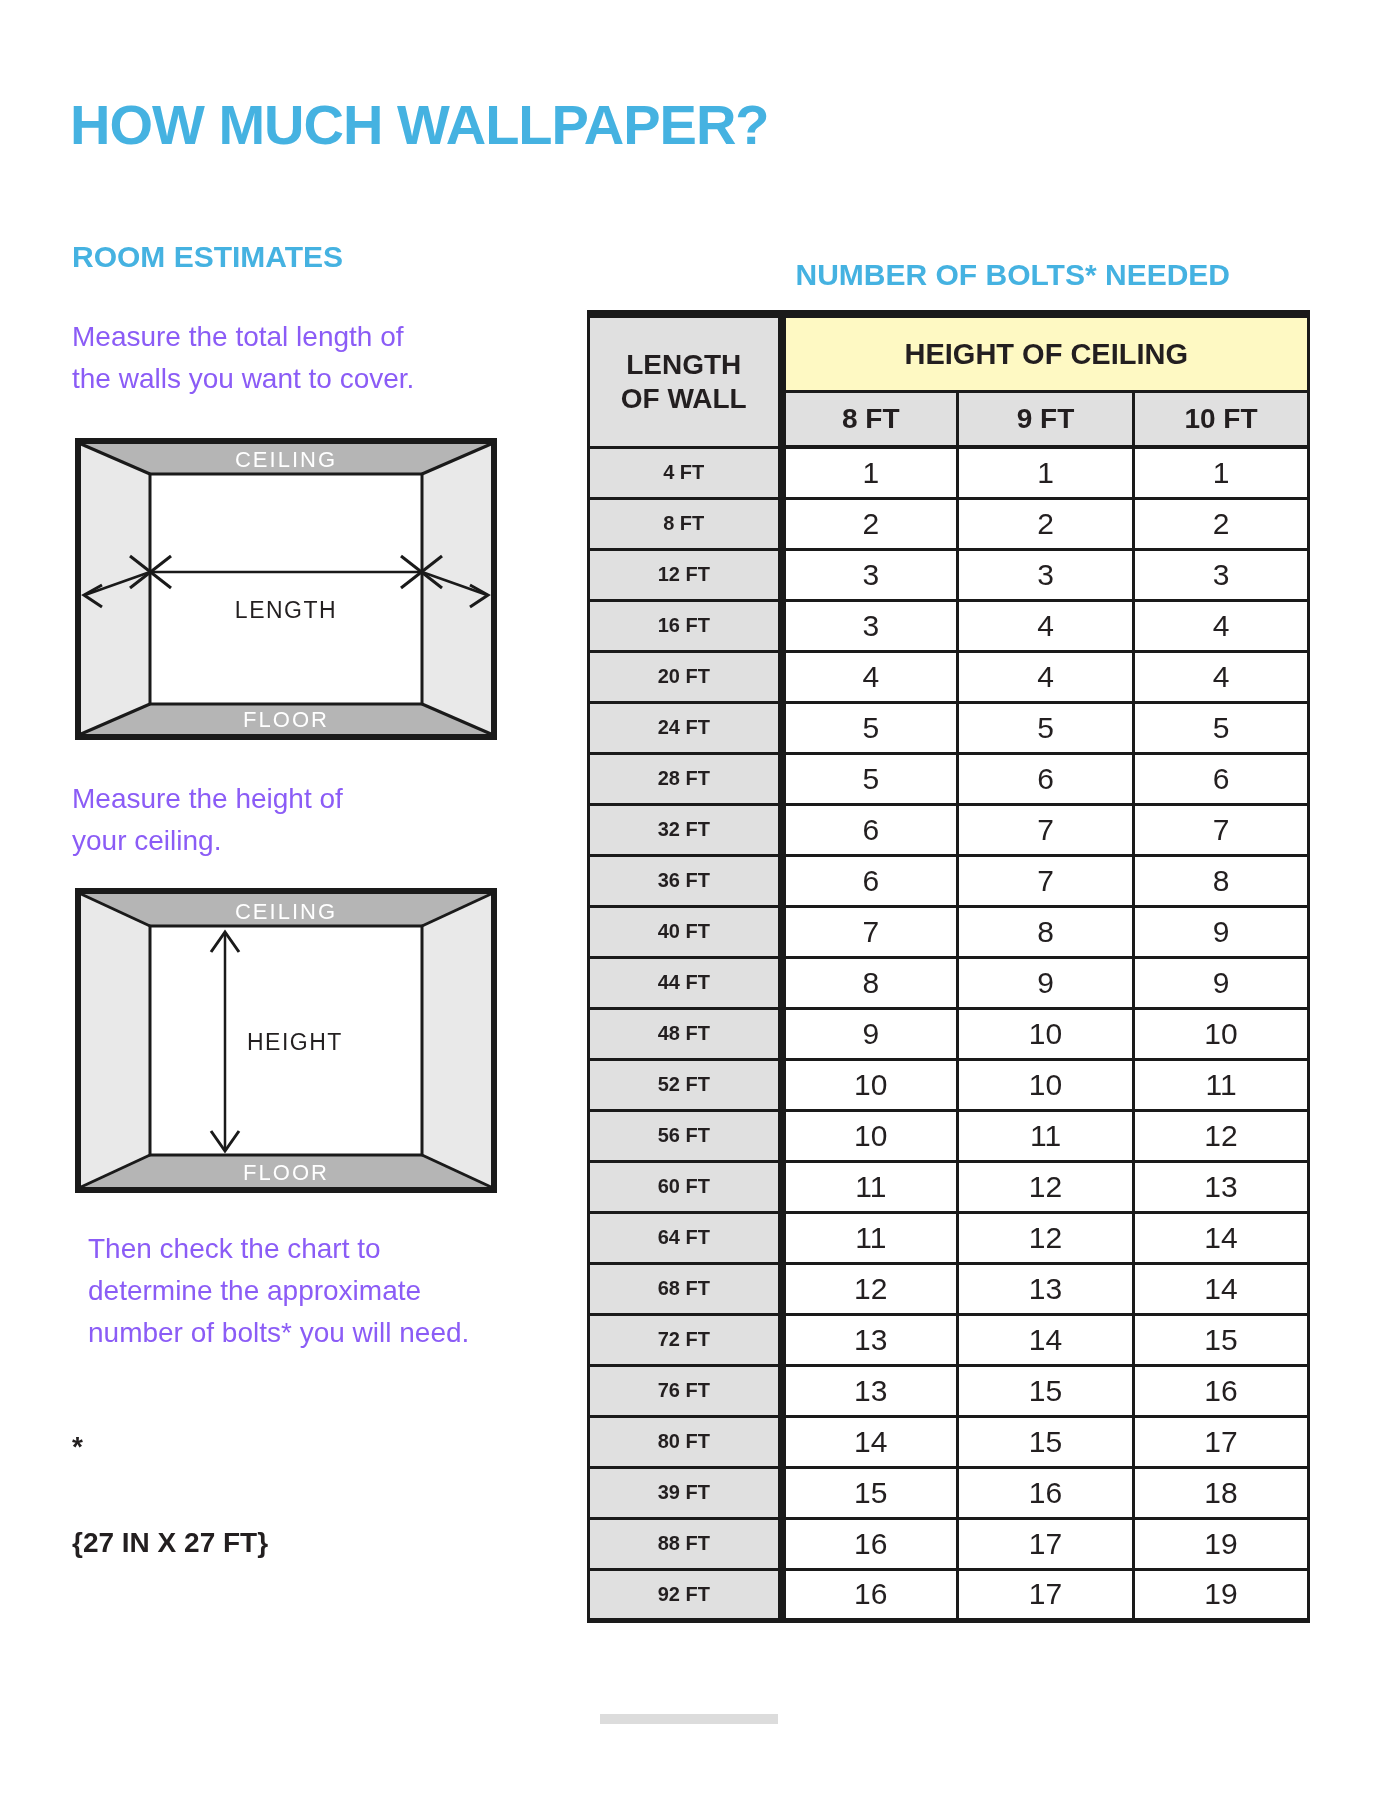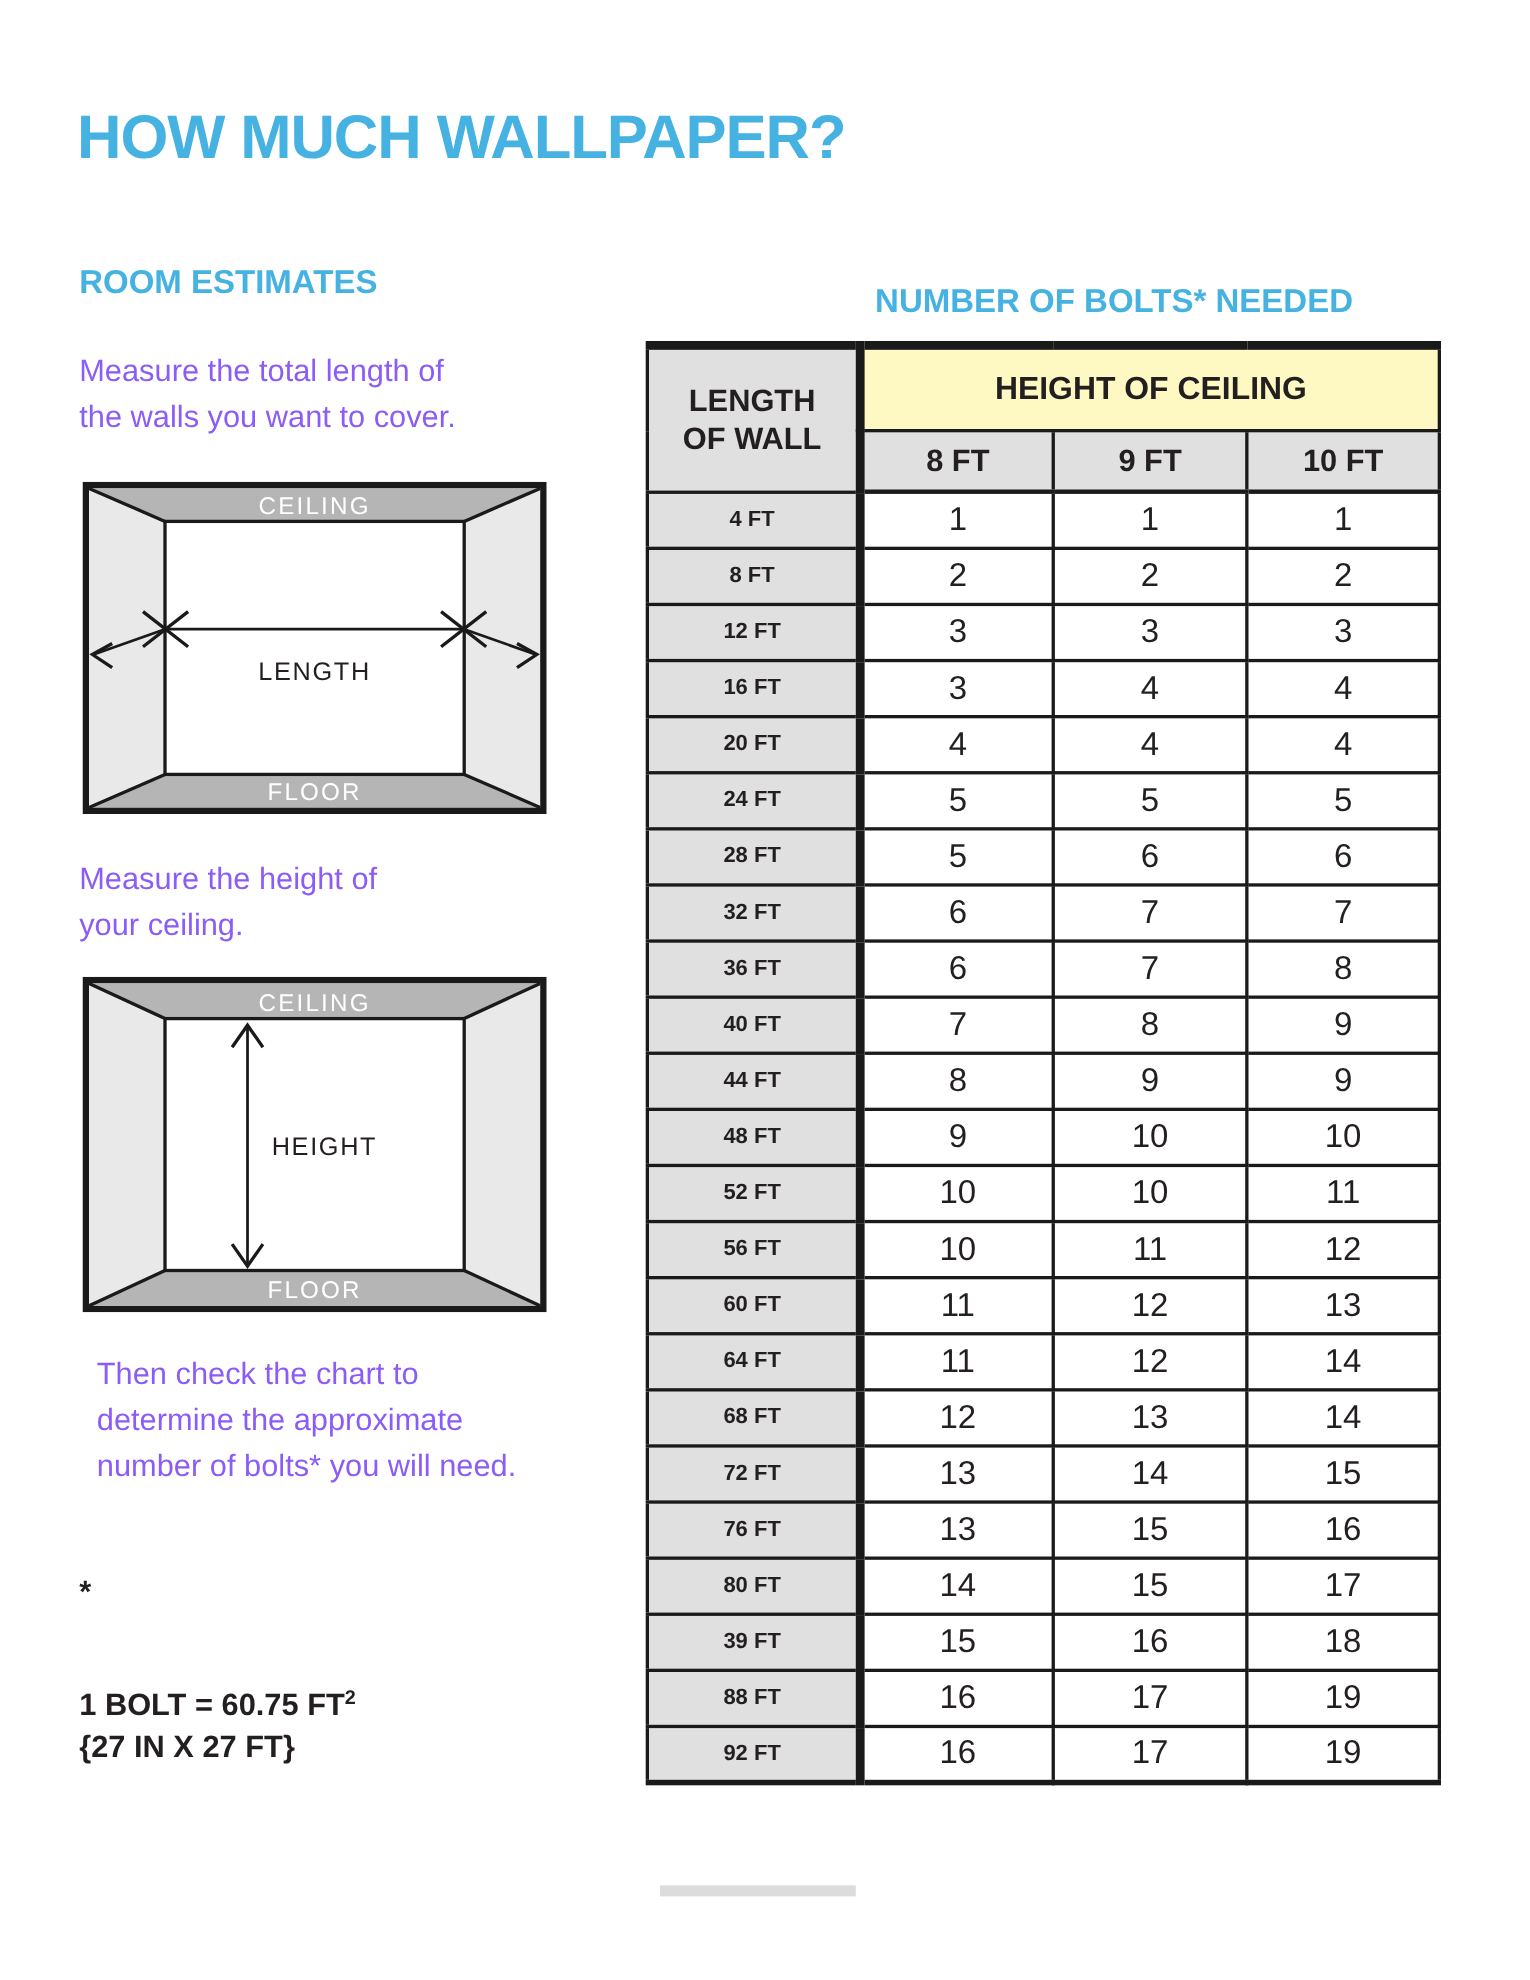--- a/index.html
+++ b/index.html
@@ -130,21 +130,20 @@
 
 <div class="abs body-text" style="left:88px;top:1228px;width:440px;">Then check the chart to
 determine the approximate
 number of bolts* you will need.</div>
 
 <div class="abs bold-note note-flex" style="left:72px;top:1428px;width:420px;">
   <span class="note-star">*</span>
 </div>
 
 <div class="abs bold-note" style="left:72px;top:1524px;width:440px;">
-  <div><span>1 BOLT = 60.75 FT</span><sup>2</sup></div>
   <div>{27 IN X 27 FT}</div>
 </div>
 
 <div class="abs section-heading table-heading">NUMBER OF BOLTS* NEEDED</div>
 
 <div class="abs bolts-table-wrap">
   <table class="bolts">
     <colgroup>
       <col style="width:193px">
         <col style="width:176px">

